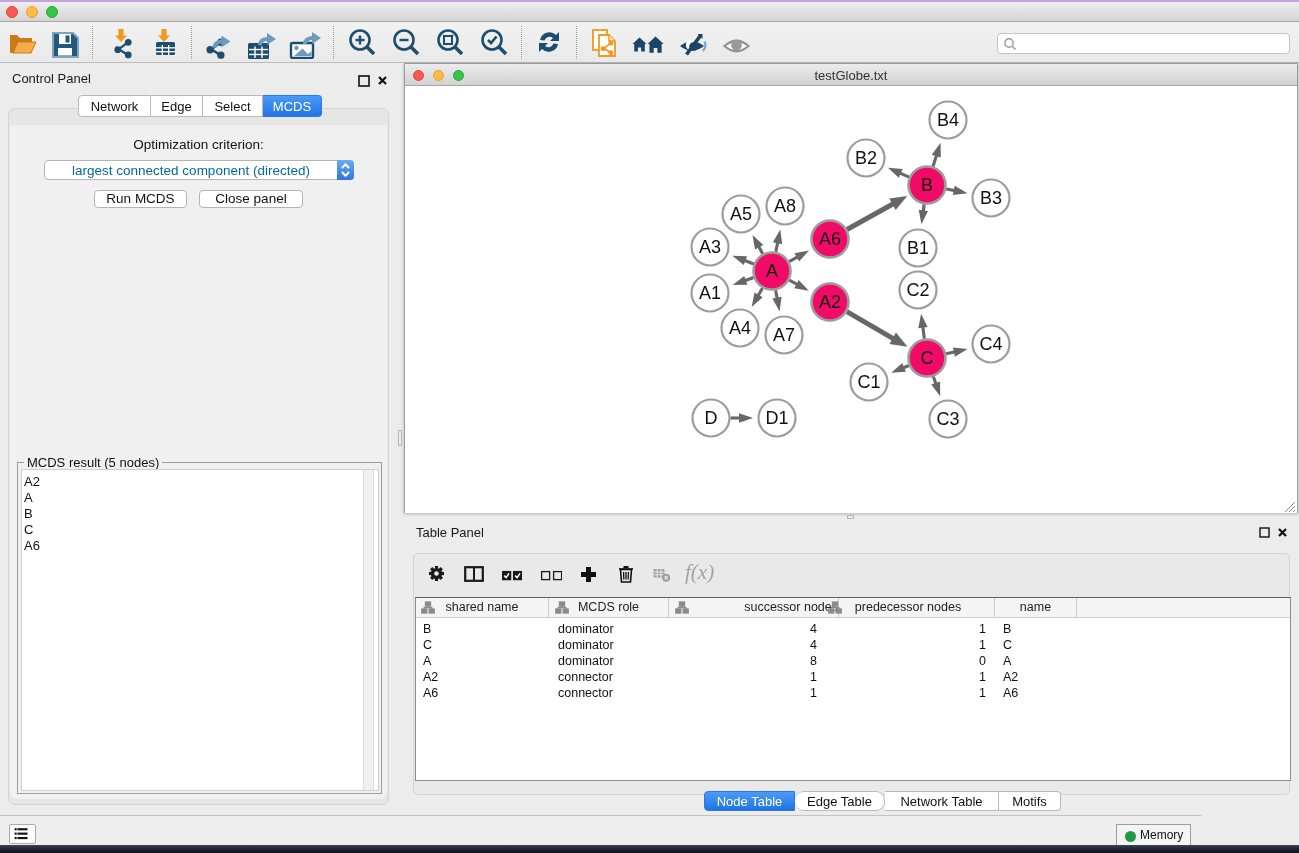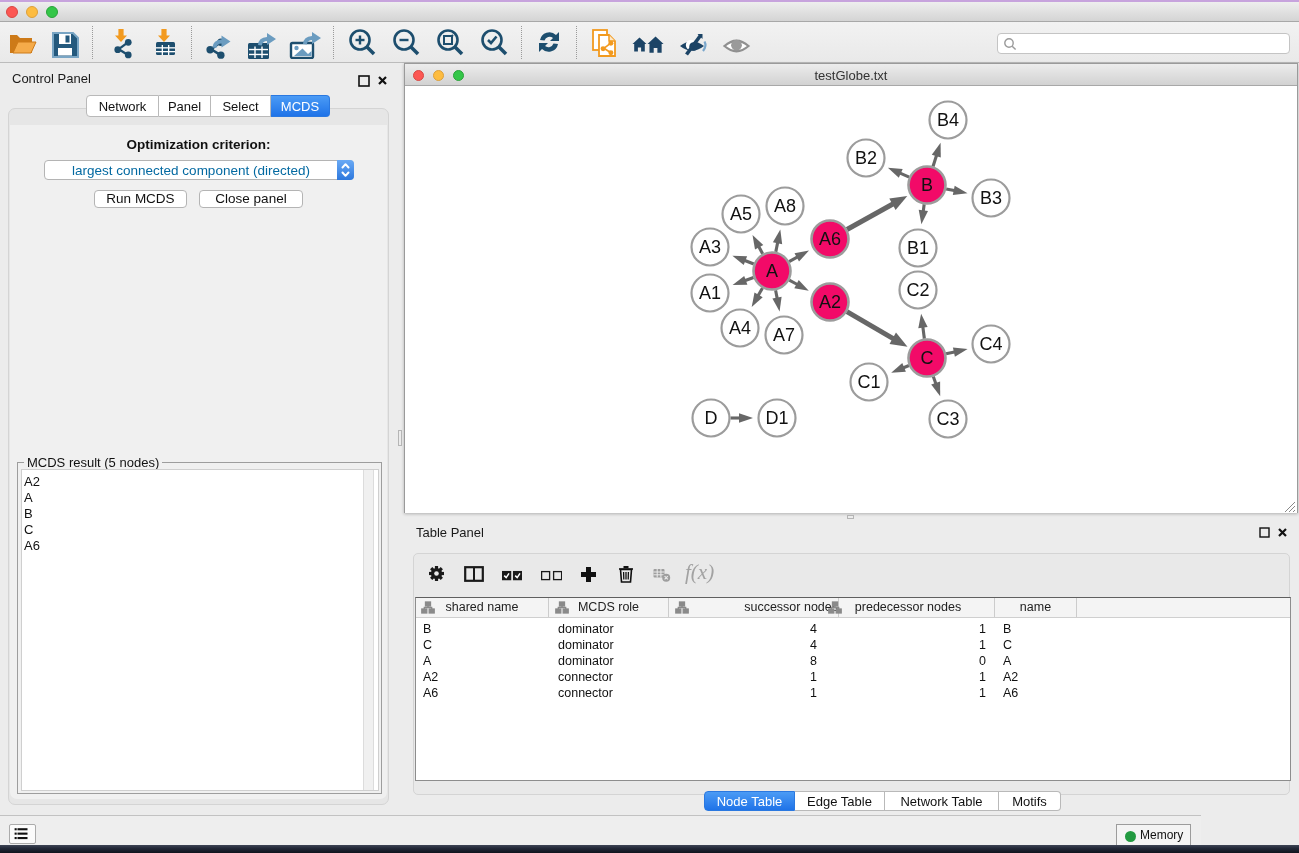--- a/index.html
+++ b/index.html
@@ -34,21 +34,21 @@
 #cpanel .ptitle { position:absolute; left:12px; top:8px; font-size:13px; color:#1a1a1a; }
 .wbtns { position:absolute; }
 .tabs { position:absolute; display:flex; height:22px; font-size:13px; z-index:3; }
 .tab { background:#fff; border:1px solid #b9b9b9; border-left:none; color:#111;
   display:flex; align-items:center; justify-content:center; }
 .tab.first { border-left:1px solid #b9b9b9; border-radius:4px 0 0 4px; }
 .tab.last { border-radius:0 4px 4px 0; }
 .tab.sel { background:linear-gradient(#4b9bf5,#1f73e8); color:#fff; border-color:#2a78e0; }
 #cp-inner { position:absolute; left:8px; top:45px; width:381px; height:697px;
   background:#e6e6e6; border:1px solid #d4d4d4; border-radius:7px; }
-#opt-label { position:absolute; left:0; width:100%; top:28px; text-align:center; font-size:13.5px; color:#111;font-weight:bold; }
+#opt-label { position:absolute; left:0; width:100%; top:28px; text-align:center; font-size:13.5px; color:#111; }
 #combo { position:absolute; left:35px; top:51px; width:310px; height:20px; background:#fff;
   border:1px solid #b4b4b4; border-radius:4px; font-size:13.5px; color:#0369a1; }
 #combo .ctext { position:absolute; left:0; right:16px; top:2px; text-align:center; }
 #combo .stepper { position:absolute; right:-1px; top:-1px; width:17px; height:20px;
   background:linear-gradient(#6aaaf5,#2d78dd); border-radius:0 4px 4px 0; }
 .btn { position:absolute; height:18px; background:#fff; border:1px solid #b4b4b4;
   border-radius:4px; font-size:13.5px; color:#111; text-align:center; line-height:16px; }
 #groupbox { position:absolute; left:8px; top:353px; width:365px; height:332px; border:1px solid #9d9d9d; }
 #groupbox .glabel { position:absolute; left:6px; top:-8px; background:#f0f0f0; padding:0 3px;
   font-size:13px; color:#111; }
@@ -233,23 +233,23 @@
 </div>
 
 <div class="abs" id="cpanel">
   <div class="ptitle">Control Panel</div>
   <div class="wbtns" style="left:358px; top:10px;">
     <svg width="30" height="12">
         <rect x="1" y="1" width="10" height="10" fill="none" stroke="#111" stroke-width="1.6"></rect>
         <path d="M21 2 L28 9 M28 2 L21 9" stroke="#111" stroke-width="2.2"></path>
       </svg>
   </div>
-  <div class="tabs" style="left:78px; top:32px;margin-left:8px;">
+  <div class="tabs" style="left:78px; top:32px;">
     <div class="tab first" style="width:73px;">Network</div>
-    <div class="tab" style="width:52px;">Panel</div>
+    <div class="tab" style="width:52px;">Edge</div>
     <div class="tab" style="width:60px;">Select</div>
     <div class="tab last sel" style="width:59px;">MCDS</div>
   </div>
   <div id="cp-inner">
       <div style="position:absolute;left:1px;top:16px;width:377px;height:674px;background:#f0f0f0;border-radius:0 0 7px 7px;"></div>
     <div id="opt-label">Optimization criterion:</div>
     <div id="combo">
       <div class="ctext">largest connected component (directed)</div>
       <div class="stepper"><svg width="17" height="20" viewBox="0 0 17 20">
             <g fill="none" stroke="#fff" stroke-width="2" stroke-linecap="round" stroke-linejoin="round">
@@ -498,21 +498,21 @@
       <div class="trow" style="left:406px;top:71px;width:164px;text-align:right;">1</div>
       <div class="trow" style="left:587px;top:71px;">A2</div>
       <div class="trow" style="left:7px;top:87px;">A6</div>
       <div class="trow" style="left:142px;top:87px;">connector</div>
       <div class="trow" style="left:253px;top:87px;width:148px;text-align:right;">1</div>
       <div class="trow" style="left:406px;top:87px;width:164px;text-align:right;">1</div>
       <div class="trow" style="left:587px;top:87px;">A6</div>
   </div>
   <div class="tabs btabs" style="left:268px;">
     <div class="tab first sel" style="width:91px;margin-left:32px;">Node Table</div>
-    <div class="tab" style="width:90px;">Edge Table</div>
+    <div class="tab" style="width:90px;border-radius:9px;">Edge Table</div>
     <div class="tab" style="width:114px;">Network Table</div>
     <div class="tab last" style="width:62px;">Motifs</div>
   </div>
 </div>
 
 <div class="abs" id="statusbar">
   <div id="hambtn"><svg width="25" height="18" viewBox="0 0 25 18">
         <g fill="#111">
           <rect x="7.5" y="3.2" width="10" height="2.1"></rect>
           <rect x="7.5" y="7.6" width="10" height="2.1"></rect>

